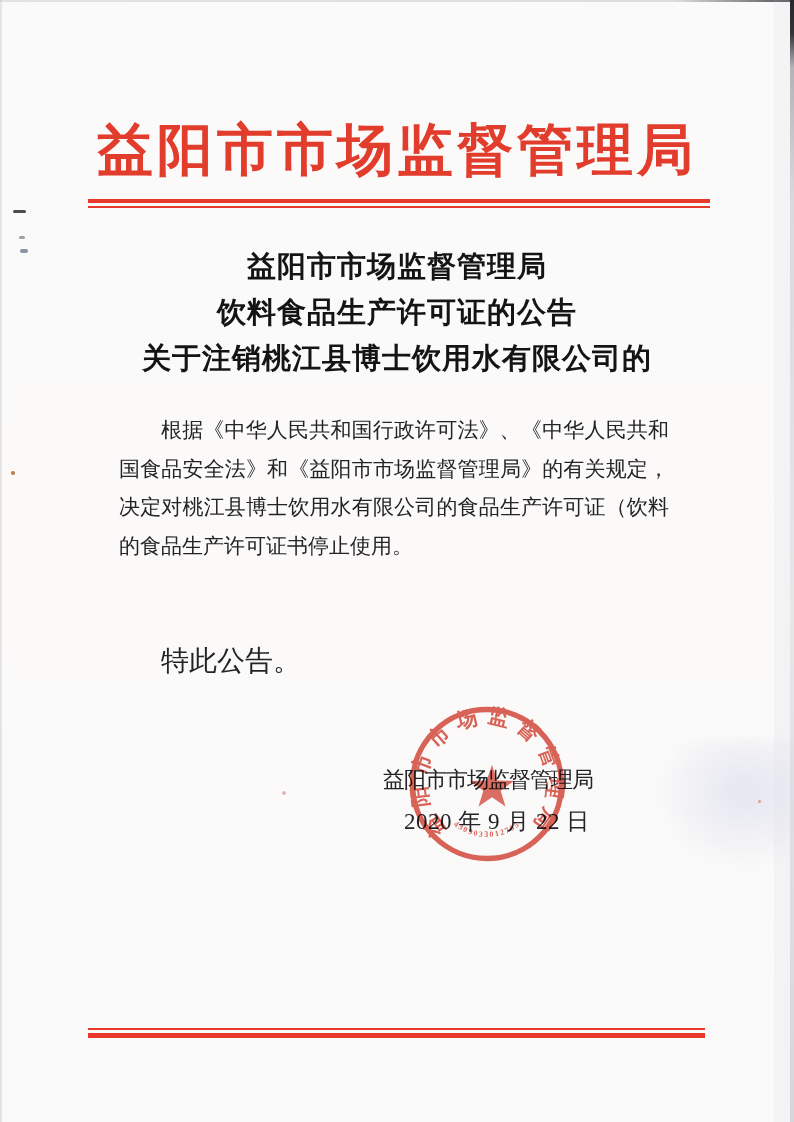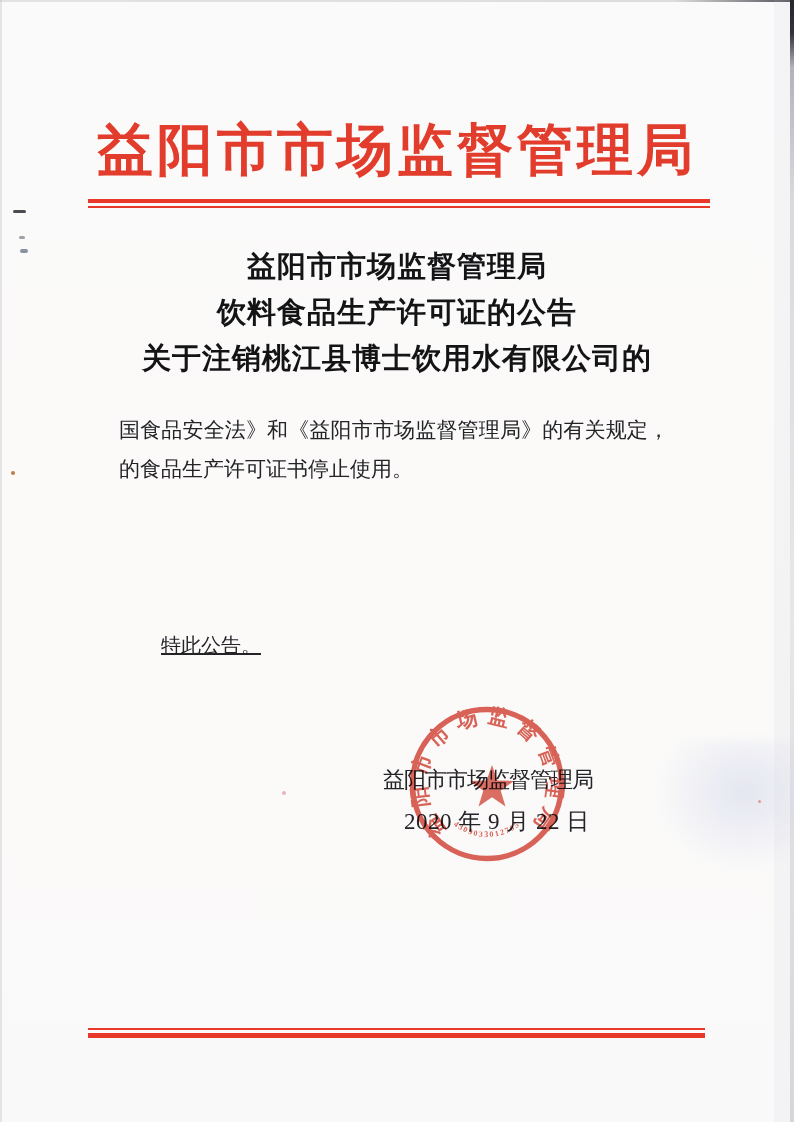--- a/index.html
+++ b/index.html
@@ -52,22 +52,22 @@
   
   .body-block{
     position:absolute;left:119px;top:411px;width:550px;
     font-size:21px;line-height:38.5px;color:#232328;
   }
   .body-line{text-align:justify;text-align-last:justify;white-space:normal;}
   .body-line.first{padding-left:42px;}
   .body-line.last{text-align-last:left;}
 
   .closing{
-    position:absolute;left:119px;top:626px;width:550px;
-    padding-left:42px;font-size:20px;line-height:38px;color:#232328;box-sizing:border-box;text-decoration:underline;
+    position:absolute;left:119px;top:642px;width:550px;
+    padding-left:42px;font-size:28px;line-height:38px;color:#232328;box-sizing:border-box;
   }
   .signature{
     position:absolute;left:383px;top:765px;
     font-size:22px;line-height:30px;letter-spacing:-1px;color:#232328;white-space:nowrap;
   }
   .sig-date{
     position:absolute;left:404px;top:807px;
     font-size:23px;line-height:30px;letter-spacing:.5px;color:#232328;white-space:nowrap;
   }
   
@@ -101,21 +101,23 @@
   <div class="rule head-thick"></div>
   <div class="rule head-thin"></div>
 
   <div class="doc-title">
     <div>益阳市市场监督管理局</div>
     <div>饮料食品生产许可证的公告</div>
     <div>关于注销桃江县博士饮用水有限公司的</div>
   </div>
 
   <div class="body-block">
+    <div class="body-line first">根据《中华人民共和国行政许可法》、《中华人民共和</div>
     <div class="body-line">国食品安全法》和《益阳市市场监督管理局》的有关规定，</div>
+    <div class="body-line">决定对桃江县博士饮用水有限公司的食品生产许可证（饮料</div>
     <div class="body-line last">的食品生产许可证书停止使用。</div>
   </div>
 
   <div class="closing">特此公告。</div>
 
   <div class="signature">益阳市市场监督管理局</div>
   <div class="sig-date">2020 年 9 月 22 日</div>
 
   <div class="seal">
     <svg viewBox="0 0 158 158">

